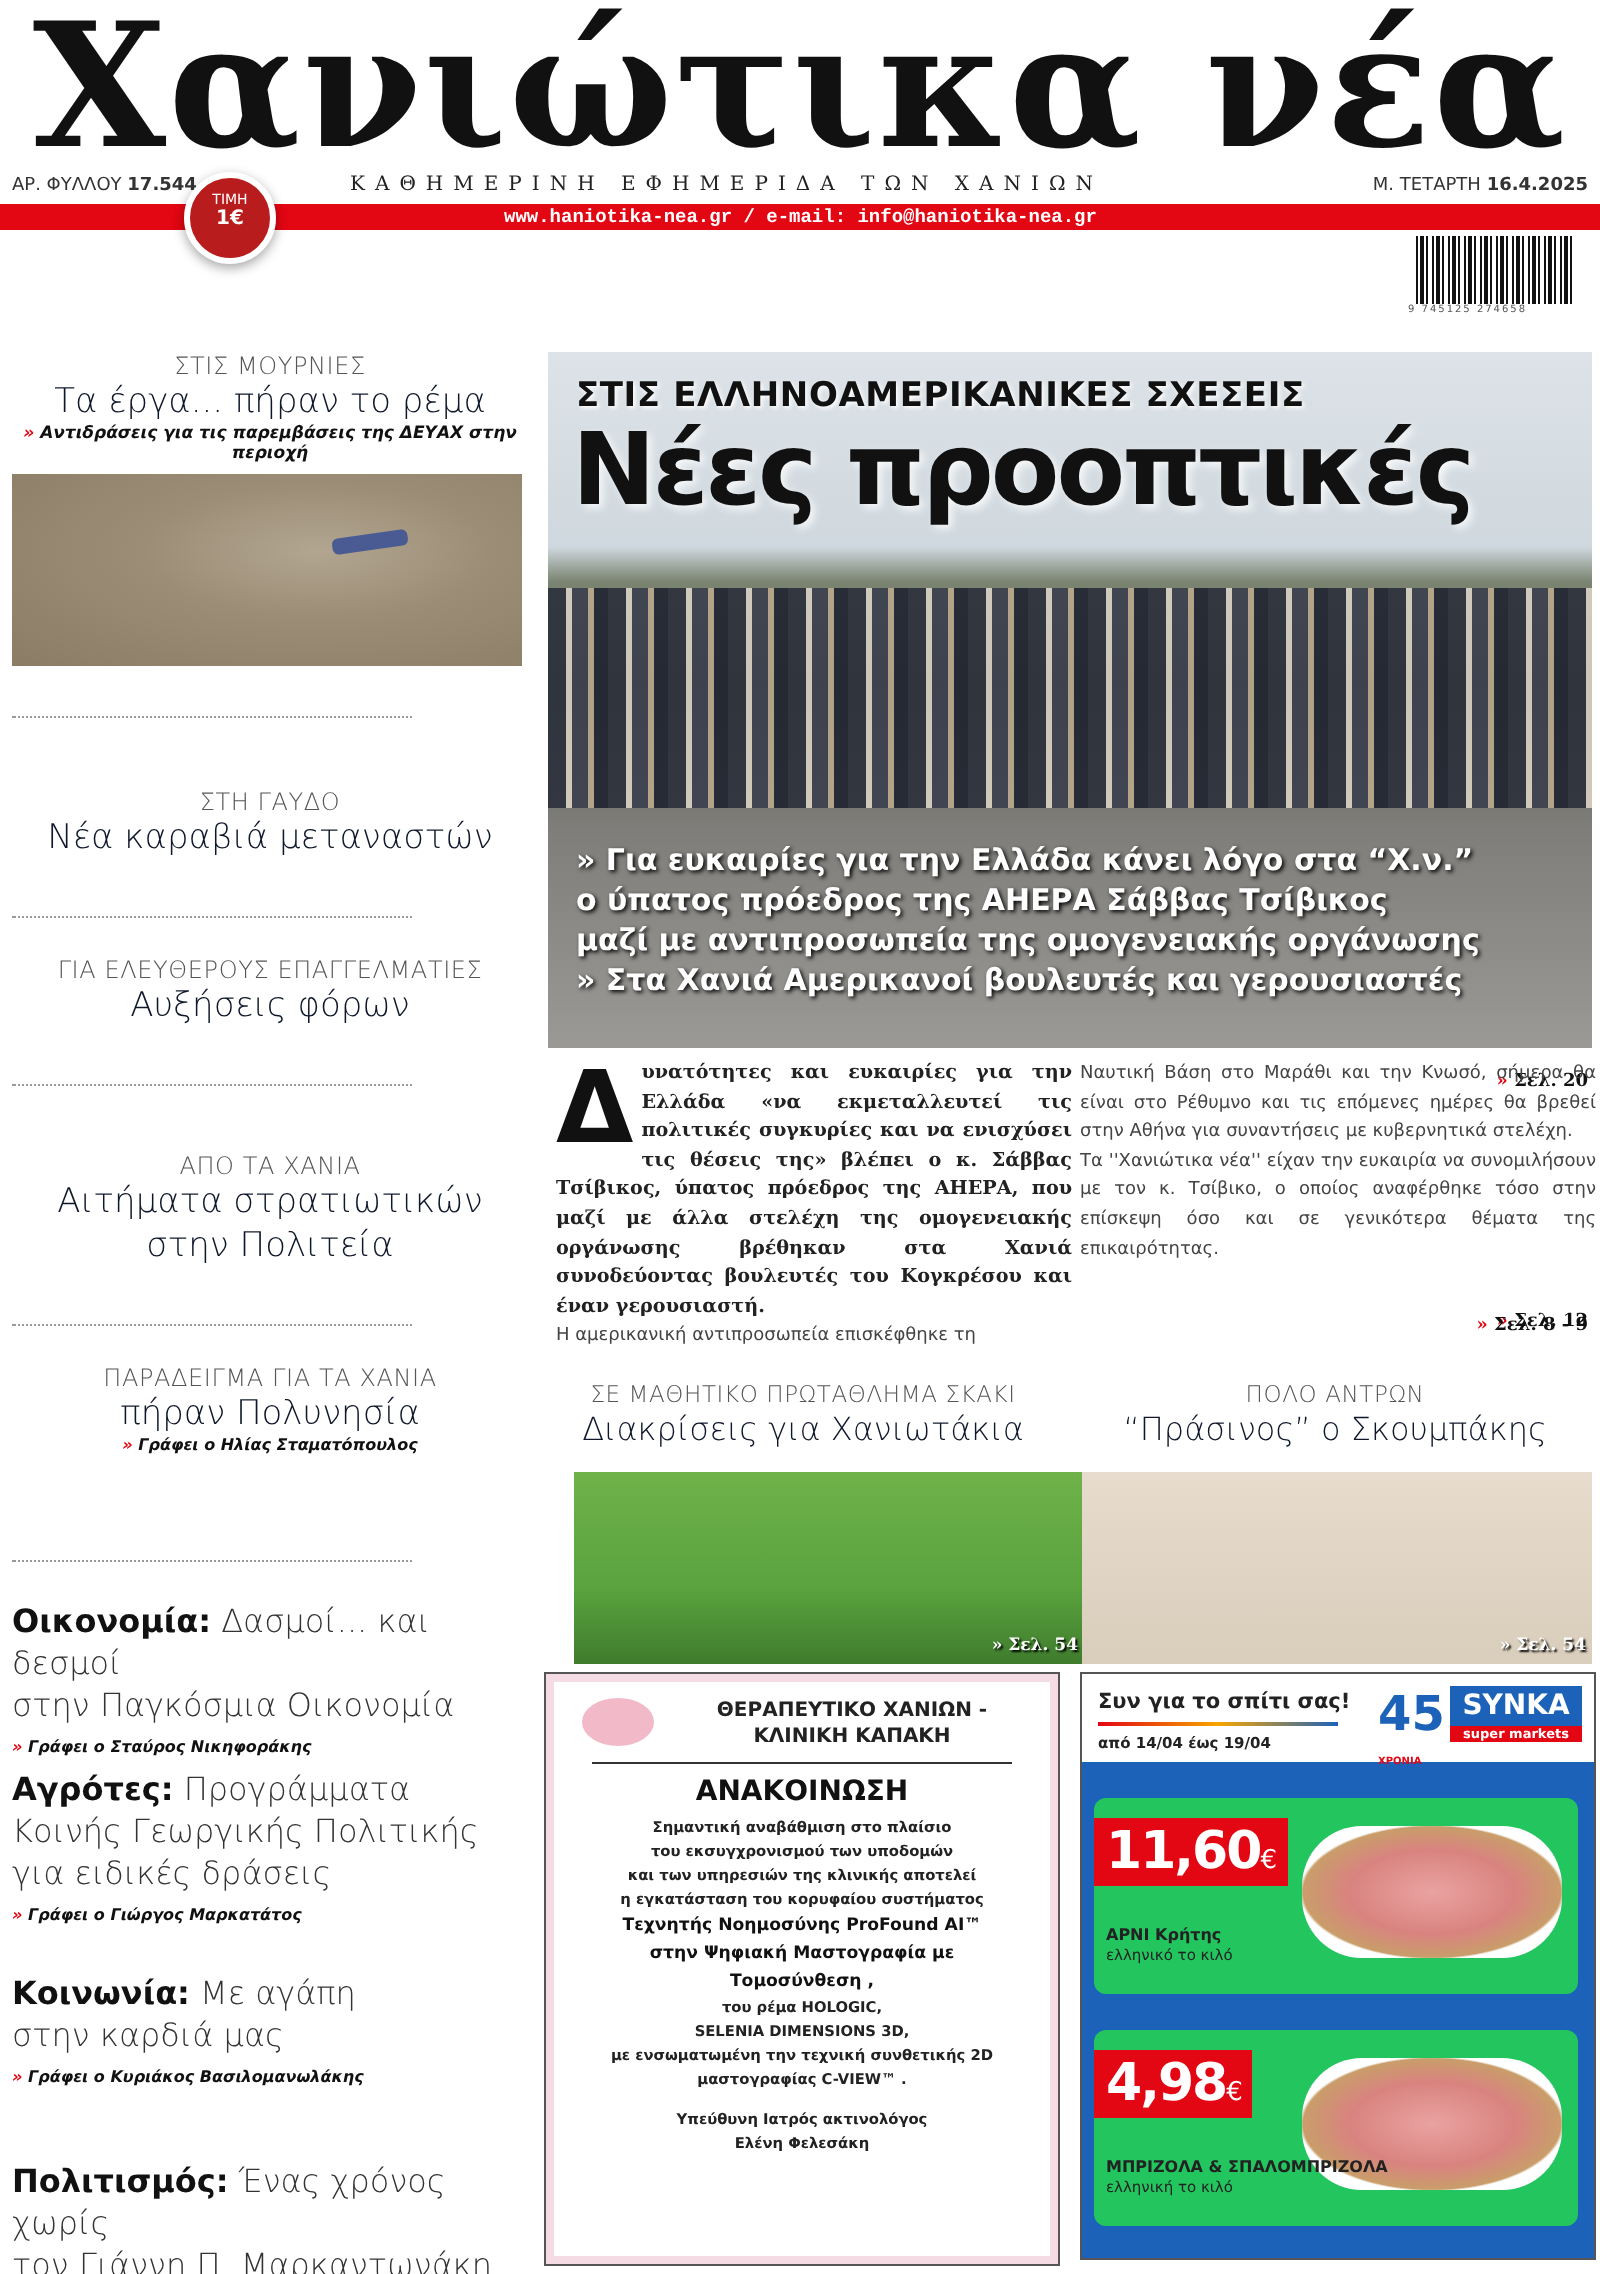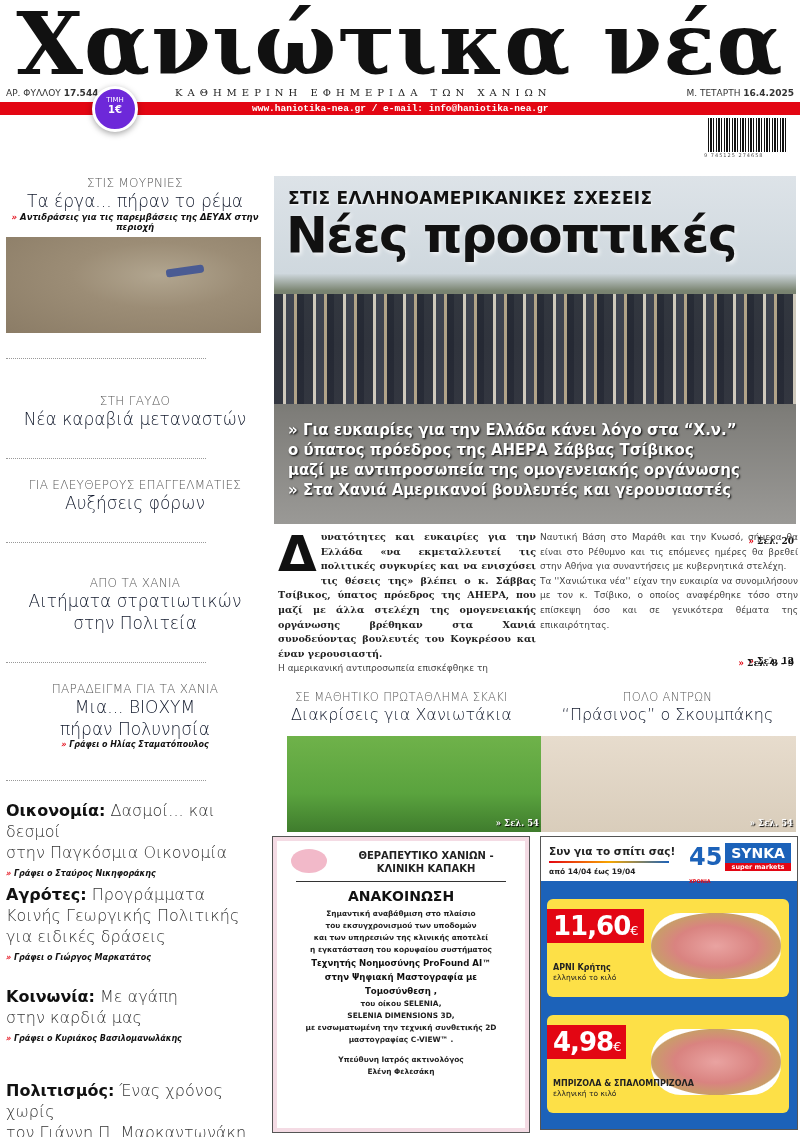--- a/index.html
+++ b/index.html
@@ -4,21 +4,21 @@
 <style>
   * { box-sizing: border-box; margin: 0; padding: 0; }
   body { width: 800px; height: 1137px; background: #fff; font-family: "DejaVu Sans", sans-serif; color: #222; position: relative; overflow: hidden; }
   .masthead-title { position: absolute; left: 0; top: -6px; width: 800px; text-align: center; font-family: "DejaVu Serif", serif; font-weight: bold; font-size: 86px; letter-spacing: 1px; color: #111; line-height: 100px; }
   .issue { position: absolute; left: 6px; top: 88px; font-size: 9px; color: #333; }
   .issue b { font-weight: bold; }
   .tagline { position: absolute; left: 175px; top: 87px; width: 440px; font-family: "DejaVu Serif", serif; font-size: 10px; letter-spacing: 5px; color: #222; }
   .date { position: absolute; right: 6px; top: 88px; font-size: 9px; color: #333; }
   .red-bar { position: absolute; left: 0; top: 102px; width: 800px; height: 13px; background: #e30613; }
   .web { position: absolute; left: 252px; top: 103px; font-size: 9.5px; font-weight: bold; color: #fff; font-family: Liberation Mono, monospace; }
-  .price { position: absolute; left: 92px; top: 86px; width: 46px; height: 46px; border-radius: 50%; background: #6d28d9; border: 3px solid #fff; box-shadow: 0 2px 6px rgba(0,0,0,0.35); color: #fff; text-align: center; }
+  .price { position: absolute; left: 92px; top: 86px; width: 46px; height: 46px; border-radius: 50%; background: #b91c1c; border: 3px solid #fff; box-shadow: 0 2px 6px rgba(0,0,0,0.35); color: #fff; text-align: center; }
   .price .l1 { font-size: 7px; margin-top: 7px; display: block; }
   .price .l2 { font-size: 10px; font-weight: bold; display: block; }
   .barcode { position: absolute; left: 708px; top: 118px; width: 80px; height: 34px;
     background: repeating-linear-gradient(90deg, #111 0 1px, #fff 1px 2px, #111 2px 4px, #fff 4px 5px, #111 5px 6px, #fff 6px 8px); }
   .barcode-num { position: absolute; left: 704px; top: 152px; font-size: 5px; color: #555; letter-spacing: 1px; }
   .story { position: absolute; left: 6px; width: 258px; text-align: center; }
   .kicker { font-size: 12px; color: #555; letter-spacing: 0.3px; font-weight: 300; }
   .headline { font-size: 17px; color: #0f172a; font-weight: 300; line-height: 22px; }
   .sub { font-size: 8.5px; font-weight: bold; font-style: italic; color: #111; }
   .raq { color: #e30613; font-weight: bold; }
@@ -63,21 +63,21 @@
 
   .ad-synka { position: absolute; left: 540px; top: 836px; width: 258px; height: 294px; border: 1px solid #555; background: #1c62b9; }
   .ad-synka .top { background: #fff; height: 44px; position: relative; }
   .ad-synka .slogan { position: absolute; left: 8px; top: 8px; font-size: 10.5px; font-weight: bold; color: #222; }
   .ad-synka .stripe { position: absolute; left: 8px; top: 24px; width: 120px; height: 2px; background: linear-gradient(90deg, #e30613, #f7a600, #1c62b9); }
   .ad-synka .dates { position: absolute; left: 8px; top: 30px; font-size: 7.5px; font-weight: bold; color: #222; }
   .ad-synka .years { position: absolute; left: 148px; top: 8px; font-size: 24px; font-weight: bold; color: #1c62b9; line-height: 24px; }
   .ad-synka .years small { display: block; font-size: 5px; color: #e30613; }
   .ad-synka .brand { position: absolute; left: 184px; top: 6px; width: 66px; height: 28px; background: #1c62b9; color: #fff; font-size: 14px; font-weight: bold; text-align: center; line-height: 20px; }
   .ad-synka .brand .sm { display: block; background: #e30613; font-size: 6.5px; line-height: 8px; }
-  .offer { position: absolute; left: 6px; width: 242px; height: 98px; background: #fde047; border-radius: 6px; }
+  .offer { position: absolute; left: 6px; width: 242px; height: 98px; background: #22c55e; border-radius: 6px; }
   .offer .pr { position: absolute; left: 0; top: 10px; background: #e30613; color: #fff; font-size: 26px; font-weight: bold; padding: 2px 6px; letter-spacing: -1px; }
   .offer .pr small { font-size: 13px; font-weight: normal; }
   .offer .meat { position: absolute; right: 8px; top: 14px; width: 130px; height: 66px; border-radius: 30px; background: radial-gradient(ellipse, #e9a3a1 0%, #d98380 45%, #c99d6a 70%, #fff 72%); }
   .offer .prod { position: absolute; left: 6px; top: 64px; font-size: 8px; font-weight: bold; color: #222; line-height: 10px; }
   .offer .prod span { display: block; font-weight: normal; font-size: 7.5px; }
 </style>
 </head>
 <body>
 
 <div class="masthead-title">Χανιώτικα νέα</div>
@@ -121,21 +121,20 @@
 <div class="story" style="top:576px">
   <div class="kicker">ΑΠΟ ΤΑ ΧΑΝΙΑ</div>
   <div class="headline">Αιτήματα στρατιωτικών</div>
   <div class="headline">στην Πολιτεία</div>
 </div>
 <div class="dots" style="top:662px"></div>
 <div class="pageref" style="top:656px"><span class="raq">»</span> <span>Σελ. 12</span></div>
 
 <div class="story" style="top:682px">
   <div class="kicker">ΠΑΡΑΔΕΙΓΜΑ ΓΙΑ ΤΑ ΧΑΝΙΑ</div>
-  <div class="headline">Μια... ΒΙΟΧΥΜ</div>
   <div class="headline">πήραν Πολυνησία</div>
   <div class="byline"><span class="raq">»</span> <span>Γράφει ο Ηλίας Σταματόπουλος</span></div>
 </div>
 <div class="dots" style="top:780px"></div>
 <div class="pageref" style="top:774px"><span class="raq">»</span> <span>Σελ. 4</span></div>
 
 <div class="rubric" style="top:800px">
   <b>Οικονομία:</b><span> Δασμοί... και δεσμοί</span><br>
   <span>στην Παγκόσμια Οικονομία</span>
   <div class="byline"><span class="raq">»</span> <span>Γράφει ο Σταύρος Νικηφοράκης</span></div>
@@ -208,21 +207,21 @@
     <div class="name">ΚΛΙΝΙΚΗ ΚΑΠΑΚΗ</div>
     <hr>
     <div class="announce">ΑΝΑΚΟΙΝΩΣΗ</div>
     <div class="txt">Σημαντική αναβάθμιση στο πλαίσιο</div>
     <div class="txt">του εκσυγχρονισμού των υποδομών</div>
     <div class="txt">και των υπηρεσιών της κλινικής αποτελεί</div>
     <div class="txt">η εγκατάσταση του κορυφαίου συστήματος</div>
     <div class="big">Τεχνητής Νοημοσύνης ProFound AI™</div>
     <div class="big">στην Ψηφιακή Μαστογραφία με</div>
     <div class="big">Τομοσύνθεση ,</div>
-    <div class="txt">του οίκου SELENIA,</div>
+    <div class="txt">του ρέμα HOLOGIC,</div>
     <div class="txt">SELENIA DIMENSIONS 3D,</div>
     <div class="txt">με ενσωματωμένη την τεχνική συνθετικής 2D</div>
     <div class="txt">μαστογραφίας C-VIEW™ .</div>
     <div class="txt" style="margin-top:8px">Υπεύθυνη Ιατρός ακτινολόγος</div>
     <div class="txt">Ελένη Φελεσάκη</div>
   </div>
 </div>
 
 <div class="ad-synka">
   <div class="top">

